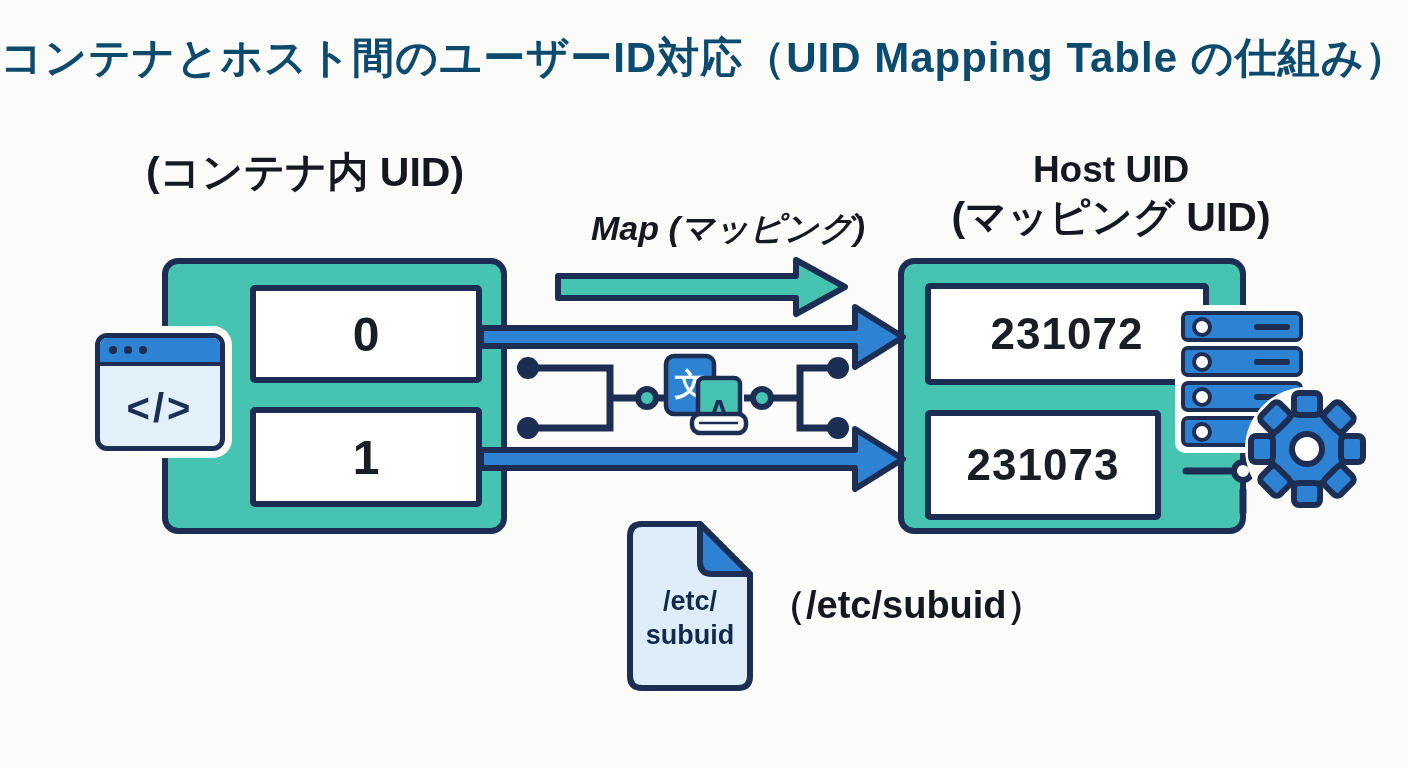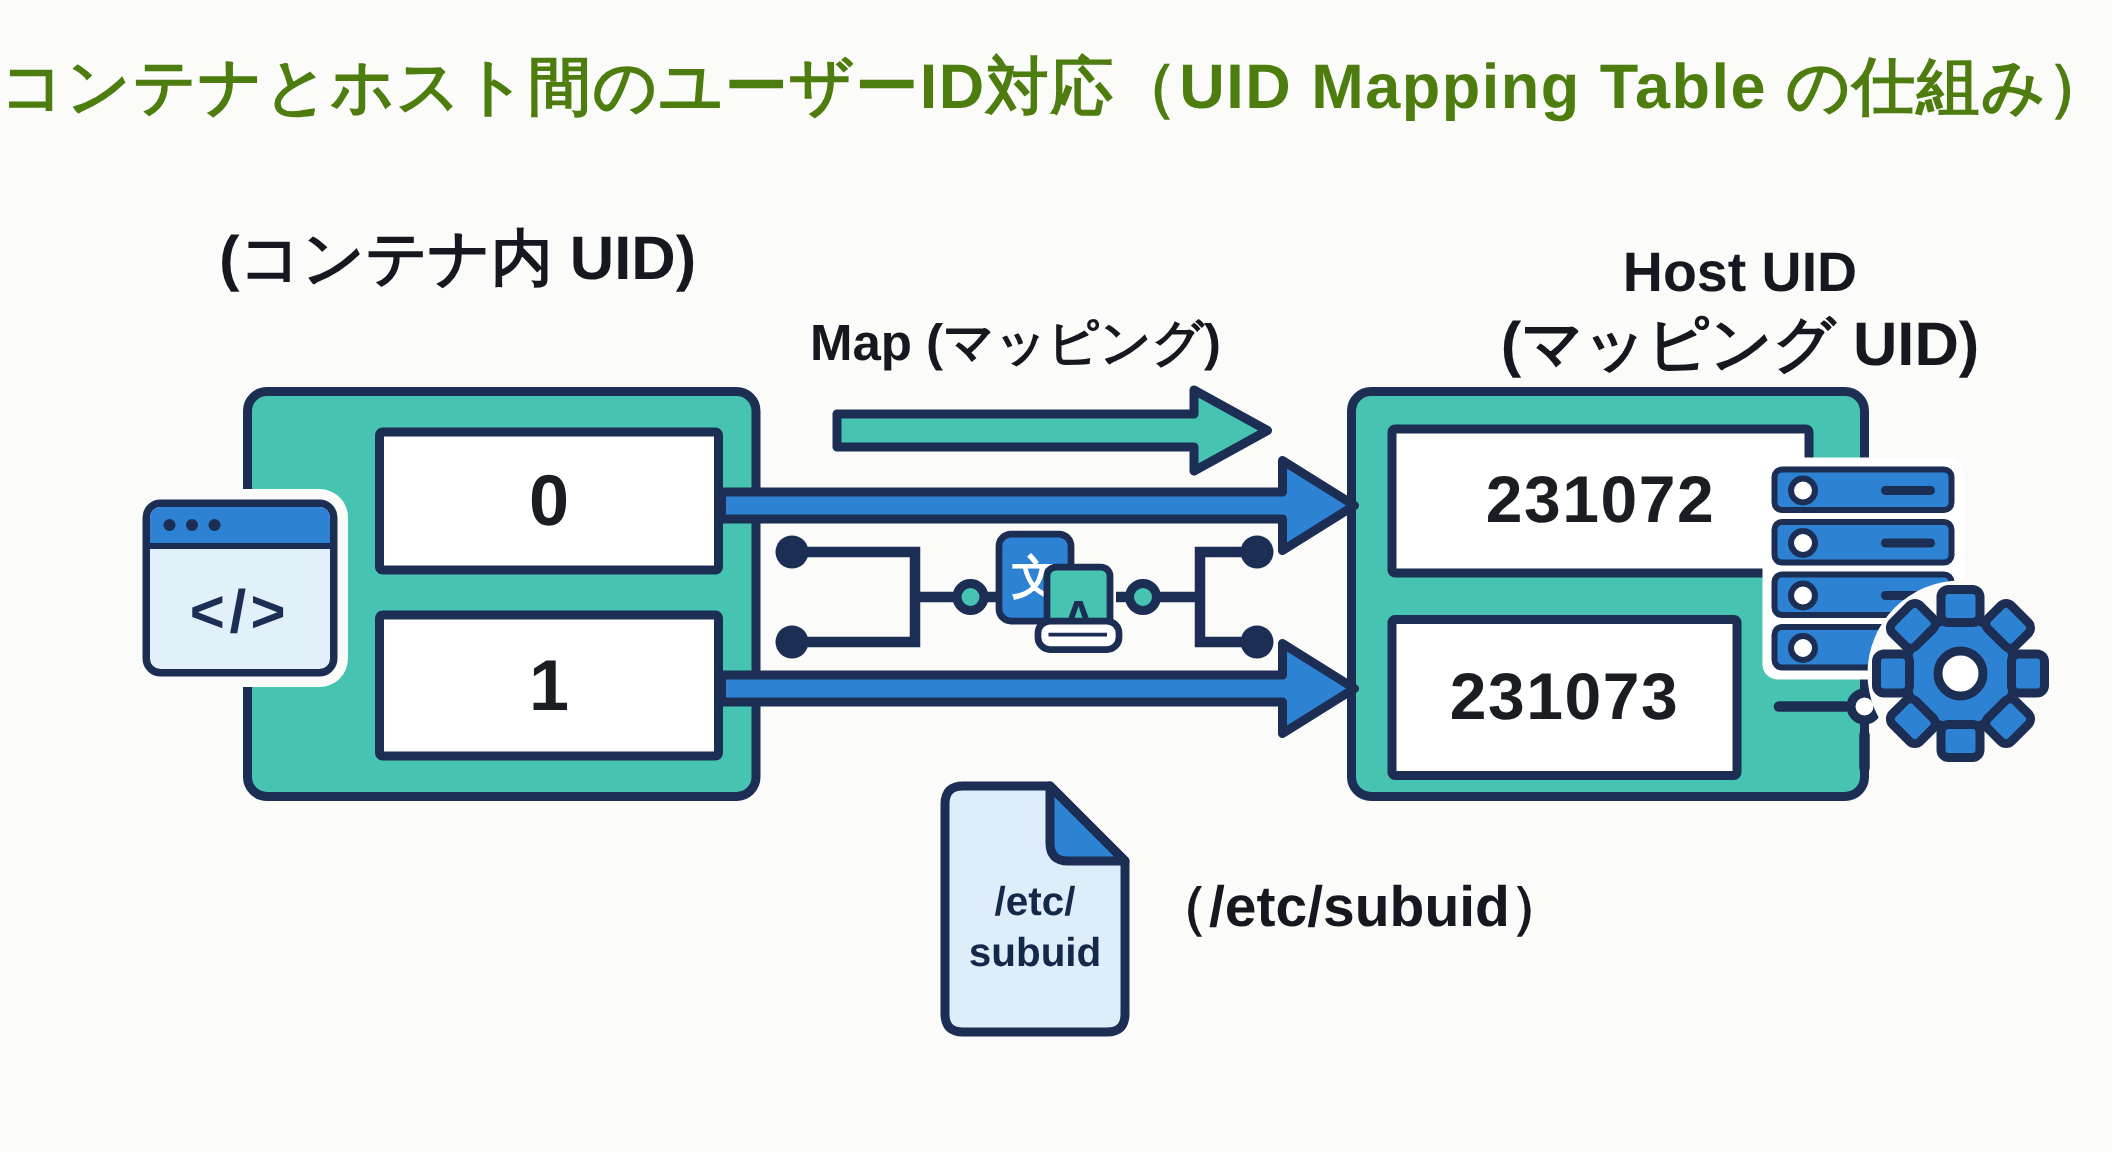--- a/index.html
+++ b/index.html
@@ -1,19 +1,19 @@
 <!DOCTYPE html>
 <html><head>
 <meta charset="utf-8">
 <style>
   html,body{margin:0;padding:0;}
   body{font-family:"Liberation Sans",sans-serif;}
   #canvas{position:relative;width:1408px;height:768px;background:#fbfbf9;overflow:hidden;color:#15181e;}
   .abs{position:absolute;}
-  .ttl{width:100%;text-align:center;top:30px;font-size:42px;font-weight:bold;letter-spacing:1px;color:#4d7c0f;}
+  .ttl{width:100%;text-align:center;top:30px;font-size:42px;font-weight:bold;letter-spacing:1px;color:#0c4a6e;}
   .hdr{text-align:center;font-weight:bold;line-height:1.22;color:#15181e;}
   .hdr .l1{font-size:37px;}
   .hdr .l2{font-size:41px;}
   .maplbl{text-align:center;font-weight:bold;font-size:34px;color:#15181e;}
   .panel{background:#46c4b1;border:6px solid #1c2e54;border-radius:16px;box-sizing:border-box;}
   .cell{background:#ffffff;border:6px solid #1c2e54;border-radius:5px;box-sizing:border-box;
         display:flex;align-items:center;justify-content:center;font-weight:bold;color:#1a1d22;}
   .cell.small{font-size:48px;}
   .cell.num{font-size:44px;letter-spacing:1px;}
   svg{display:block;}
@@ -40,23 +40,23 @@
 <body>
 
 <div id="canvas">
 
   <div class="abs ttl">コンテナとホスト間のユーザーID対応（UID Mapping Table の仕組み）</div>
 
   <div class="abs hdr" style="left:145px;top:147px;width:320px;">
     <div class="l2">(コンテナ内 UID)</div>
   </div>
 
-  <div class="abs maplbl" style="left:517px;top:206px;width:320px;">Map (マッピング)</div>
+  <div class="abs maplbl" style="left:568px;top:206px;width:320px;font-style:italic;">Map (マッピング)</div>
 
-  <div class="abs hdr" style="left:1000px;top:147px;width:320px;margin-top:12px;">
+  <div class="abs hdr" style="left:951px;top:147px;width:320px;">
     <div class="l1">Host UID</div>
     <div class="l2">(マッピング UID)</div>
   </div>
 
   <div class="abs panel" style="left:162px;top:258px;width:345px;height:276px;"></div>
   <div class="abs cell small" style="left:250px;top:285px;width:232px;height:98px;">0</div>
   <div class="abs cell small" style="left:250px;top:407px;width:232px;height:100px;">1</div>
 
   <div class="abs panel" style="left:898px;top:258px;width:348px;height:276px;"></div>
   <div class="abs cell num" style="left:925px;top:283px;width:284px;height:102px;">231072</div>

